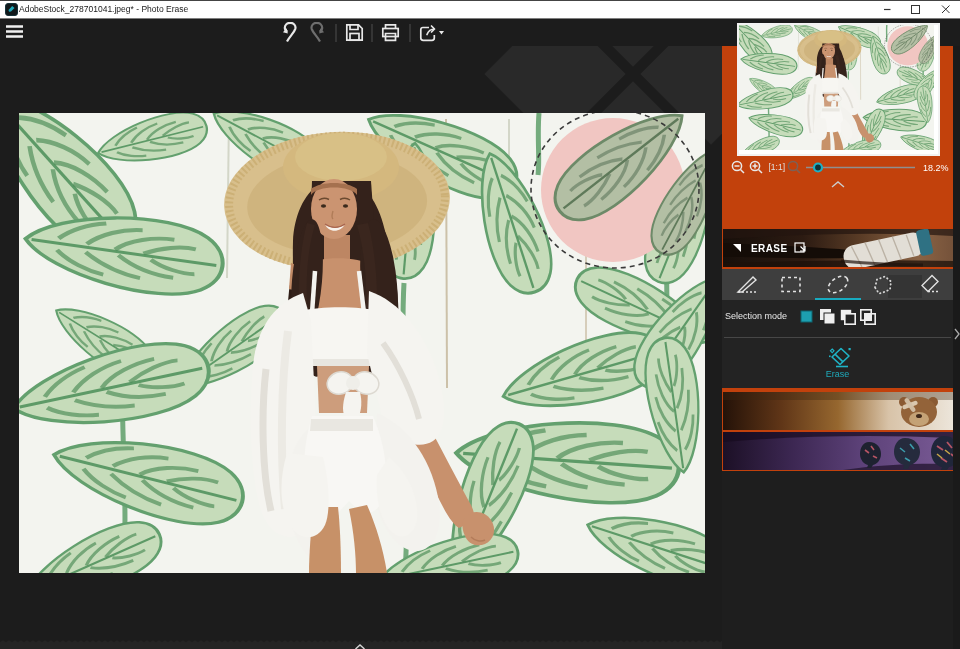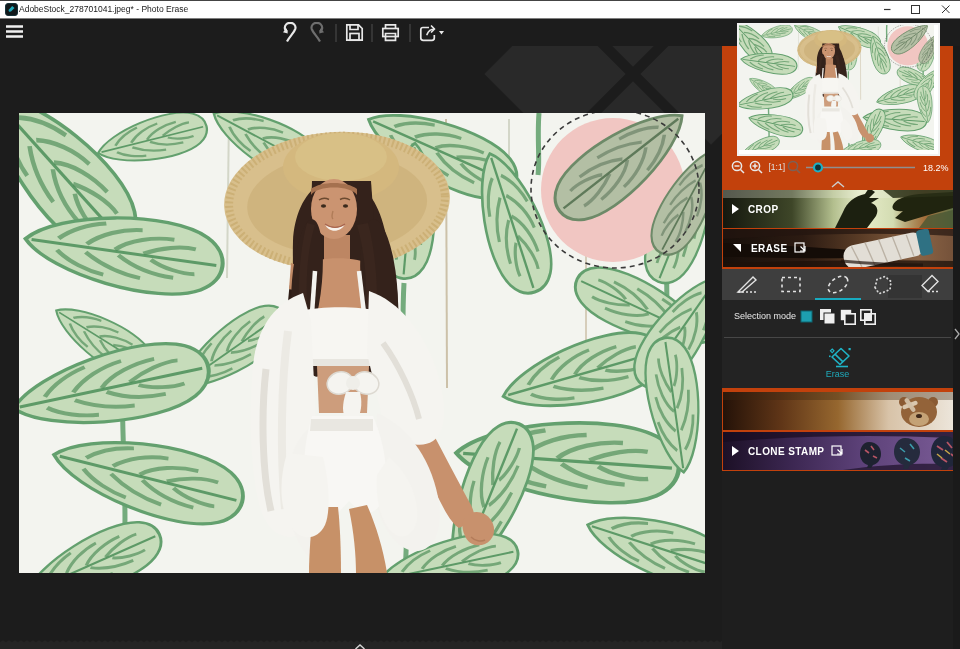--- a/index.html
+++ b/index.html
@@ -136,26 +136,20 @@
         </g>
     </g>
     <line x1="76" y1="8.5" x2="185" y2="8.5" stroke="#8f8f8f" stroke-width="1.5"></line>
     <circle cx="88" cy="8.5" r="4" fill="#123238" stroke="#1fb0c4" stroke-width="2.2"></circle>
     <text x="193" y="11.5" fill="#fff" font-size="9" font-family="Liberation Sans">18.2%</text>
   </svg>
   <svg class="abs" style="left:108px;top:135px" width="16" height="7" viewBox="0 0 16 7">
       <path d="M2,6 L8,1 L14,6" fill="none" stroke="#ccc" stroke-width="1.4"></path>
     </svg>
 
-  <div class="hdr" style="top:144px;" id="crophdr">
-    <svg width="230" height="38" viewBox="0 0 230 38" preserveAspectRatio="none">
-        <use href="#cropbg"></use>
-      </svg>
-    <div class="hdrlabel"><span class="tri right"></span>CROP</div>
-  </div>
 
   <div class="hdr" style="top:183px;" id="erasehdr">
     <svg width="230" height="38" viewBox="0 0 230 38" preserveAspectRatio="none">
         <use href="#erasebg"></use>
       </svg>
     <div class="hdrlabel"><svg width="12" height="10" viewBox="0 0 12 10" style="margin-right:7px">
           <path d="M1,1 L9,1 L1,9 Z" fill="#fff" transform="rotate(90 5 5)"></path>
         </svg>ERASE&nbsp;&nbsp;<svg width="13" height="12" viewBox="0 0 13 12">
           <rect x="1" y="1" width="9" height="9" fill="none" stroke="#fff" stroke-width="1.2"></rect>
           <path d="M6,9 L11,9 L11,4 M11,9 L6.5,4.5" stroke="#fff" stroke-width="1.2" fill="none"></path>
@@ -185,21 +179,21 @@
 
       <g transform="translate(208,15.5)" fill="none" stroke="#e2e2e2" stroke-width="1.4">
         <path d="M-8,4 L2,-6 L8,0 L-2,10 Z" transform="translate(0,-3)"></path>
         <path d="M-2,7 L9,7" stroke-dasharray="2 2"></path>
       </g>
       <rect x="93" y="29" width="46" height="2.2" fill="#18abc0"></rect>
     </svg>
   </div>
 
   <div class="abs" id="selmode">
-    <span class="abs" style="left:12px;top:11px;">Selection mode</span>
+    <span class="abs" style="left:3px;top:11px;">Selection mode</span>
     <svg class="abs" style="left:78px;top:7px" width="95" height="20" viewBox="0 0 95 20">
       <rect x="1" y="4" width="11" height="11" fill="#1d9fb0" stroke="#0e6570" stroke-width="1"></rect>
       <g transform="translate(20,0)">
         <rect x="0" y="2" width="11" height="11" fill="#efefef"></rect>
         <rect x="4" y="6" width="11" height="11" fill="#efefef" stroke="#232323" stroke-width="1"></rect>
       </g>
       <g transform="translate(40,0)">
         <rect x="0.8" y="2.8" width="10.4" height="10.4" fill="#efefef"></rect>
         <rect x="4.8" y="6.8" width="10.4" height="10.4" fill="#232323" stroke="#efefef" stroke-width="1.6"></rect>
       </g>
@@ -229,24 +223,20 @@
   <div class="hdr" style="top:346px;">
     <svg width="230" height="38" viewBox="0 0 230 38" preserveAspectRatio="none">
         <use href="#patchbg"></use>
       </svg>
   </div>
 
   <div class="hdr" style="top:386px;">
     <svg width="230" height="38" viewBox="0 0 230 38" preserveAspectRatio="none">
         <use href="#stampbg"></use>
       </svg>
-    <div class="hdrlabel"><span class="tri right"></span>CLONE STAMP&nbsp;&nbsp;<svg width="13" height="12" viewBox="0 0 13 12">
-          <rect x="1" y="1" width="9" height="9" fill="none" stroke="#fff" stroke-width="1.2"></rect>
-          <path d="M6,9 L11,9 L11,4 M11,9 L6.5,4.5" stroke="#fff" stroke-width="1.2" fill="none"></path>
-        </svg></div>
   </div>
   <div class="abs" style="left:0;top:425px;width:231px;height:178px;background:#1e1e1e;"></div>
 </div>
 
 <svg width="0" height="0" style="position:absolute">
 <defs>
 <linearGradient id="cropg" x1="0" y1="0" x2="1" y2="0">
   <stop offset="0" stop-color="#14170e"></stop>
         <stop offset="0.3" stop-color="#3e4628"></stop>
   <stop offset="0.48" stop-color="#b3bf8e"></stop>

